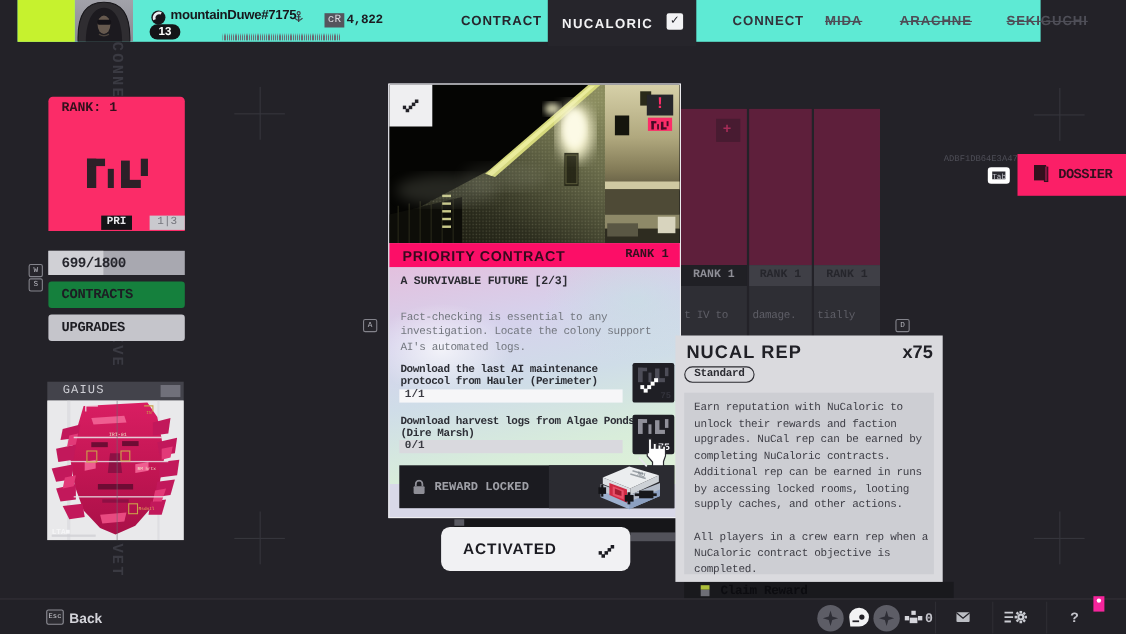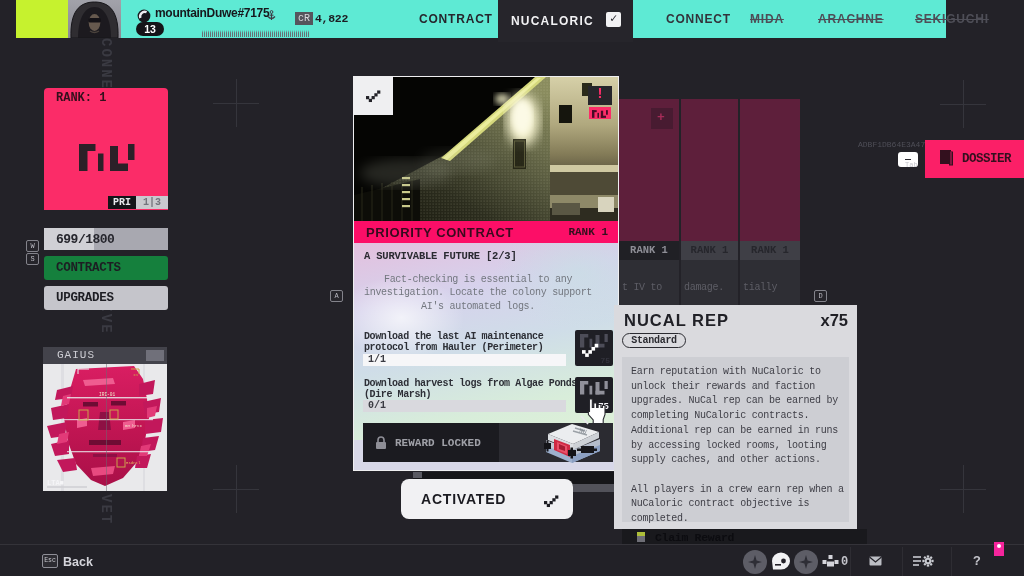--- a/index.html
+++ b/index.html
@@ -32,21 +32,21 @@
   #barcode { position:absolute; left:186px; top:30px; width:108px; height:7px;
     background:repeating-linear-gradient(90deg,#6b6c74 0 1px,rgba(0,0,0,0) 1px 2px);
     -webkit-mask-image:linear-gradient(180deg,transparent 0,#000 40%);
   }
 
   #rankCard { position:absolute; left:44px; top:88px; width:124px; }
   #rankPink { position:relative; width:124px; height:122px; background:#fb2c68; border-radius:4px 4px 0 0; }
   #rankPink .rk { position:absolute; left:12px; top:3px; font-weight:bold; font-size:12px; color:#33101c; }
   #priBadge { position:absolute; right:0px; bottom:1px; height:13px; display:flex; }
   #priBadge .p1 { background:#141418; color:#e8e8ec; font-weight:bold; font-size:10px; padding:0 5px; line-height:13px; }
-  #priBadge .p2 { background:#c9c9ce; color:#74747c; font-weight:bold; font-size:10px; padding:0 7px; line-height:13px; }
+  #priBadge .p2 { background:#c9c9ce; color:#74747c; font-weight:normal; font-size:10px; padding:0 7px; line-height:13px;margin-left:16px; }
   #xpBar { position:relative; margin-top:18px; width:124px; height:22px; background:#a8a8b0; }
   #xpBar .fill { position:absolute; left:0; top:0; width:50px; height:22px; background:#d0d0d5; }
   #xpBar .t { position:absolute; left:12px; top:4px; font-weight:bold; font-size:13px; letter-spacing:-0.5px; color:#26262d; }
   .navBtn { position:relative; margin-top:6px; width:124px; height:24px; border-radius:3px;
     font-weight:bold; font-size:12.5px; letter-spacing:-0.3px; color:#1d1d23; line-height:24px; padding-left:12px; }
   #btnContracts { background:#15803d; }
   #btnUpgrades { background:#c5c5cb; }
   .keyhint { position:absolute; width:13px; height:12px; border:1px solid #83838b; border-radius:2px;
     color:#b9b9c1; font-size:7px; line-height:10px; text-align:center; background:#26252b; }
 
@@ -67,21 +67,21 @@
   #banner { position:absolute; left:0; top:144px; width:264px; height:22px; background:#fc0e67; }
   #banner .t1 { position:absolute; left:12px; top:4px; font-family:"Liberation Sans", sans-serif;
     font-weight:bold; font-size:13px; letter-spacing:0.6px; color:#380a1e; }
   #banner .t2 { position:absolute; right:10px; top:5px; font-weight:bold; font-size:11px; color:#33101e; }
   #cardBody { position:absolute; left:0; top:166px; width:264px; height:197px;
     background:
       radial-gradient(90px 60px at 18% 38%, rgba(255,255,255,.7), rgba(255,255,255,0) 70%),
       radial-gradient(120px 80px at 85% 15%, rgba(195,228,225,.5), rgba(195,228,225,0) 70%),
       linear-gradient(168deg, #e3c0de 0%, #d6d2ec 28%, #cfdde8 52%, #d8edda 78%, #e0f1d8 100%); }
   #cbTitle { position:absolute; left:10px; top:7px; font-weight:bold; font-size:10.5px; letter-spacing:-0.2px; color:#2a2a31; }
-  #cbPara { position:absolute; left:10px; top:30px; font-size:10px; letter-spacing:-0.3px; line-height:13.4px; color:#73777f;text-align:center; }
+  #cbPara { position:absolute; left:10px; top:40px; font-size:10px; letter-spacing:-0.3px; line-height:13.4px; color:#73777f; }
   .objTxt { position:absolute; left:10px; font-weight:bold; font-size:10px; letter-spacing:-0.4px; line-height:11px; color:#2d2f36; }
   .pbar { position:absolute; left:9px; width:203px; height:12px; }
   .pbar .t { position:absolute; left:5px; top:0px; font-size:10px; font-weight:bold; color:#3a3a42; line-height:12px;text-align:right; }
   .objIcon { position:absolute; left:221px; width:38px; height:36px; background:#1f1f25; border-radius:2px; overflow:hidden; }
   #footerBar { position:absolute; left:9px; top:180px; width:250px; height:39px; background:#1b1b20; }
   #footerBar .lite { position:absolute; right:0; top:0; width:114px; height:39px; background:#2b2b31; }
   #footerBar .t { position:absolute; left:32px; top:14px; font-weight:bold; font-size:11px;
     letter-spacing:0px; color:#9fa0a7; }
 
   #actStrip { position:absolute; left:413px; top:472px; width:206px; height:19px; background:#161619; }
@@ -107,21 +107,21 @@
   #tipPill { position:absolute; left:8px; top:28px; width:64px; height:15px; border:1px solid #2b2b31;
     border-radius:8px; font-size:10px; font-weight:bold; letter-spacing:-0.3px; color:#2b2b31; text-align:center; line-height:13px; }
   #tipBody { position:absolute; left:8px; top:52px; width:227px; height:165px; background:#cdced3; }
   #tipBody .p { position:absolute; left:9px; top:8px; font-size:10px; letter-spacing:-0.25px; line-height:14.7px; color:#3e3e46; }
   #claimStrip { position:absolute; left:622px; top:529px; width:245px; height:16px; background:#19191d; }
   #claimStrip .t { position:absolute; left:33px; top:2px; font-weight:bold; font-size:11.5px; letter-spacing:-0.3px; color:#0c0c10; }
 
   #dossier { position:absolute; left:925px; top:140px; width:99px; height:38px; background:#fb1f67; }
   #dossier .t { position:absolute; left:37px; top:12px; font-weight:bold; font-size:12.5px; color:#33101e; letter-spacing:-0.5px; }
   #hashTxt { position:absolute; left:858px; top:140px; font-size:8px; color:#4e4e57; }
-  #tabHint { position:absolute; left:898px; top:152px; width:20px; height:15px; border:7px solid #ffffff;
+  #tabHint { position:absolute; left:898px; top:152px; width:20px; height:15px; border:4px solid #ffffff;
     border-radius:3px; background:#2a2930; color:#c6c6cd; font-size:7px; text-align:center; line-height:13px; }
 
   #botbar { position:absolute; left:0; top:544px; width:1024px; height:32px; background:#222127;
     border-top:1px solid #343339; }
   #escKey { position:absolute; left:42px; top:9px; width:16px; height:14px; background:#2c2b31;
     border:1px solid #8e8e96; border-radius:2px; color:#c9c9cf; font-size:6.5px; line-height:12px; text-align:center; }
   #backTxt { position:absolute; left:63px; top:10px; font-family:"Liberation Sans", sans-serif;
     font-weight:bold; font-size:12.5px; color:#d4d4da; }
   .circBtn { position:absolute; top:5px; width:24px; height:24px; border-radius:50%; background:#5d5d66;
     color:#2b2b33; font-size:13px; text-align:center; line-height:24px; }

